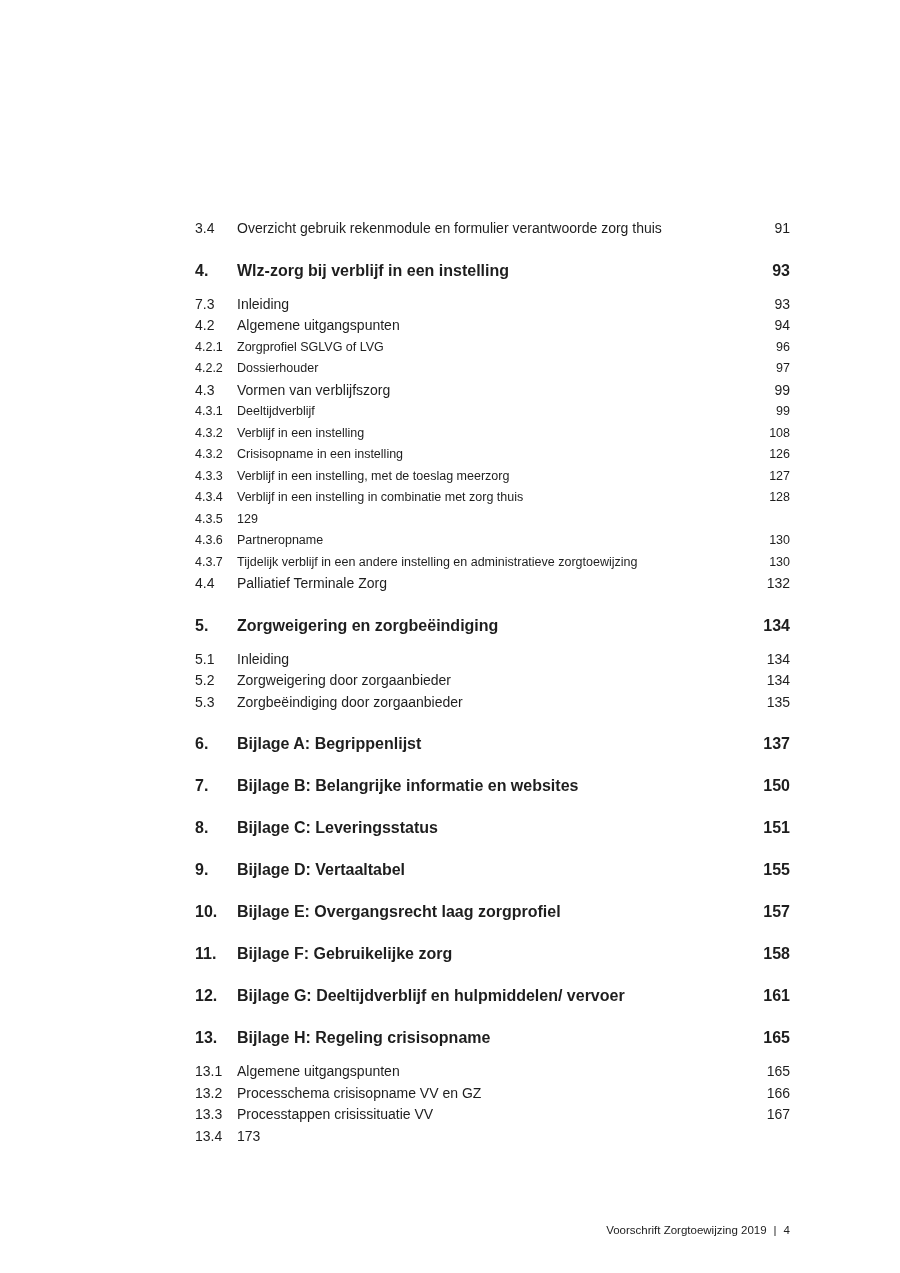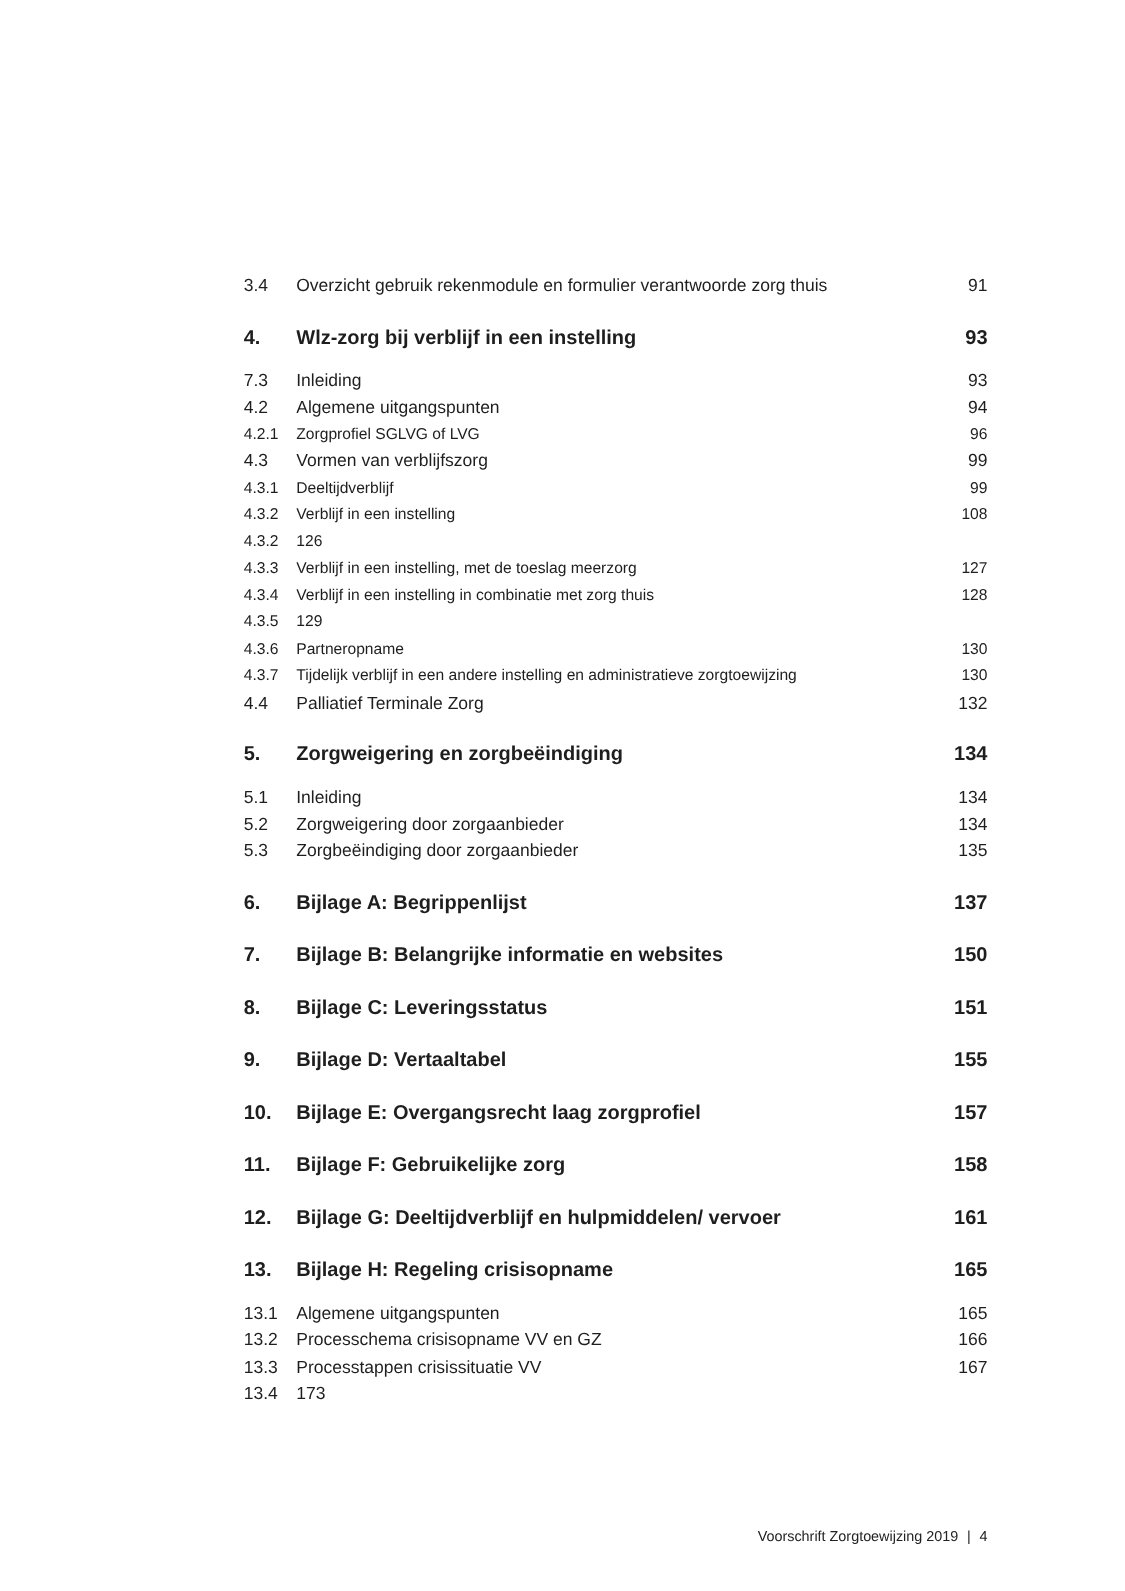--- a/index.html
+++ b/index.html
@@ -99,37 +99,43 @@
       <div class="row level2">
     <span class="num">4.2</span>
     <span class="title">Algemene uitgangspunten</span>
     <span class="pagenum">94</span>
   </div>
       <div class="row level3">
     <span class="num">4.2.1</span>
     <span class="title">Zorgprofiel SGLVG of LVG</span>
     <span class="pagenum">96</span>
   </div>
+      <div class="row level3">
+    <span class="num">4.2.2</span>
+    <span class="title">Dossierhouder</span>
+    <span class="pagenum">97</span>
+  </div>
       <div class="row level2">
     <span class="num">4.3</span>
     <span class="title">Vormen van verblijfszorg</span>
     <span class="pagenum">99</span>
   </div>
       <div class="row level3">
     <span class="num">4.3.1</span>
     <span class="title">Deeltijdverblijf</span>
     <span class="pagenum">99</span>
   </div>
       <div class="row level3">
     <span class="num">4.3.2</span>
     <span class="title">Verblijf in een instelling</span>
     <span class="pagenum">108</span>
   </div>
       <div class="row level3">
     <span class="num">4.3.2</span>
+    <span class="title">Crisisopname in een instelling</span>
     <span class="pagenum">126</span>
   </div>
       <div class="row level3">
     <span class="num">4.3.3</span>
     <span class="title">Verblijf in een instelling, met de toeslag meerzorg</span>
     <span class="pagenum">127</span>
   </div>
       <div class="row level3">
     <span class="num">4.3.4</span>
     <span class="title">Verblijf in een instelling in combinatie met zorg thuis</span>

